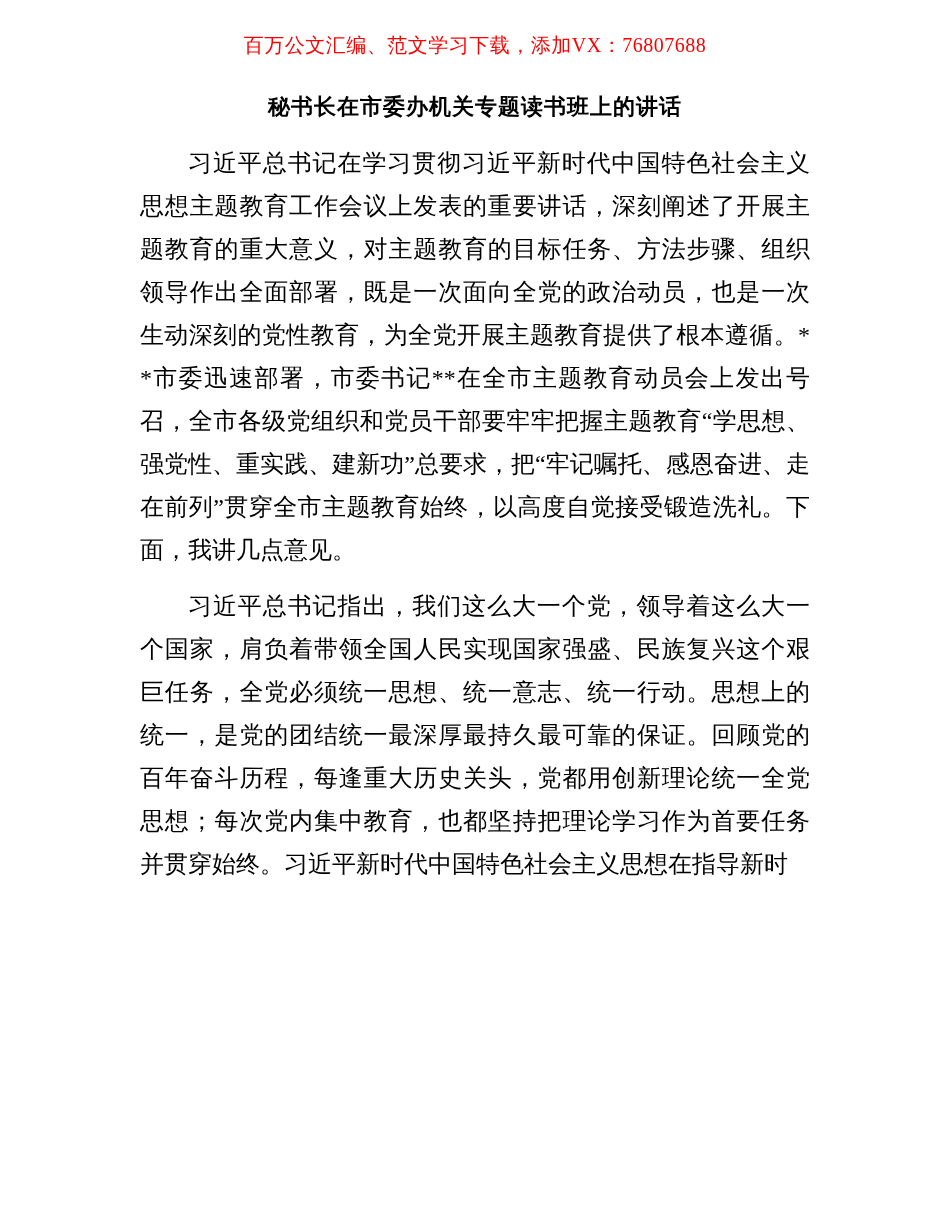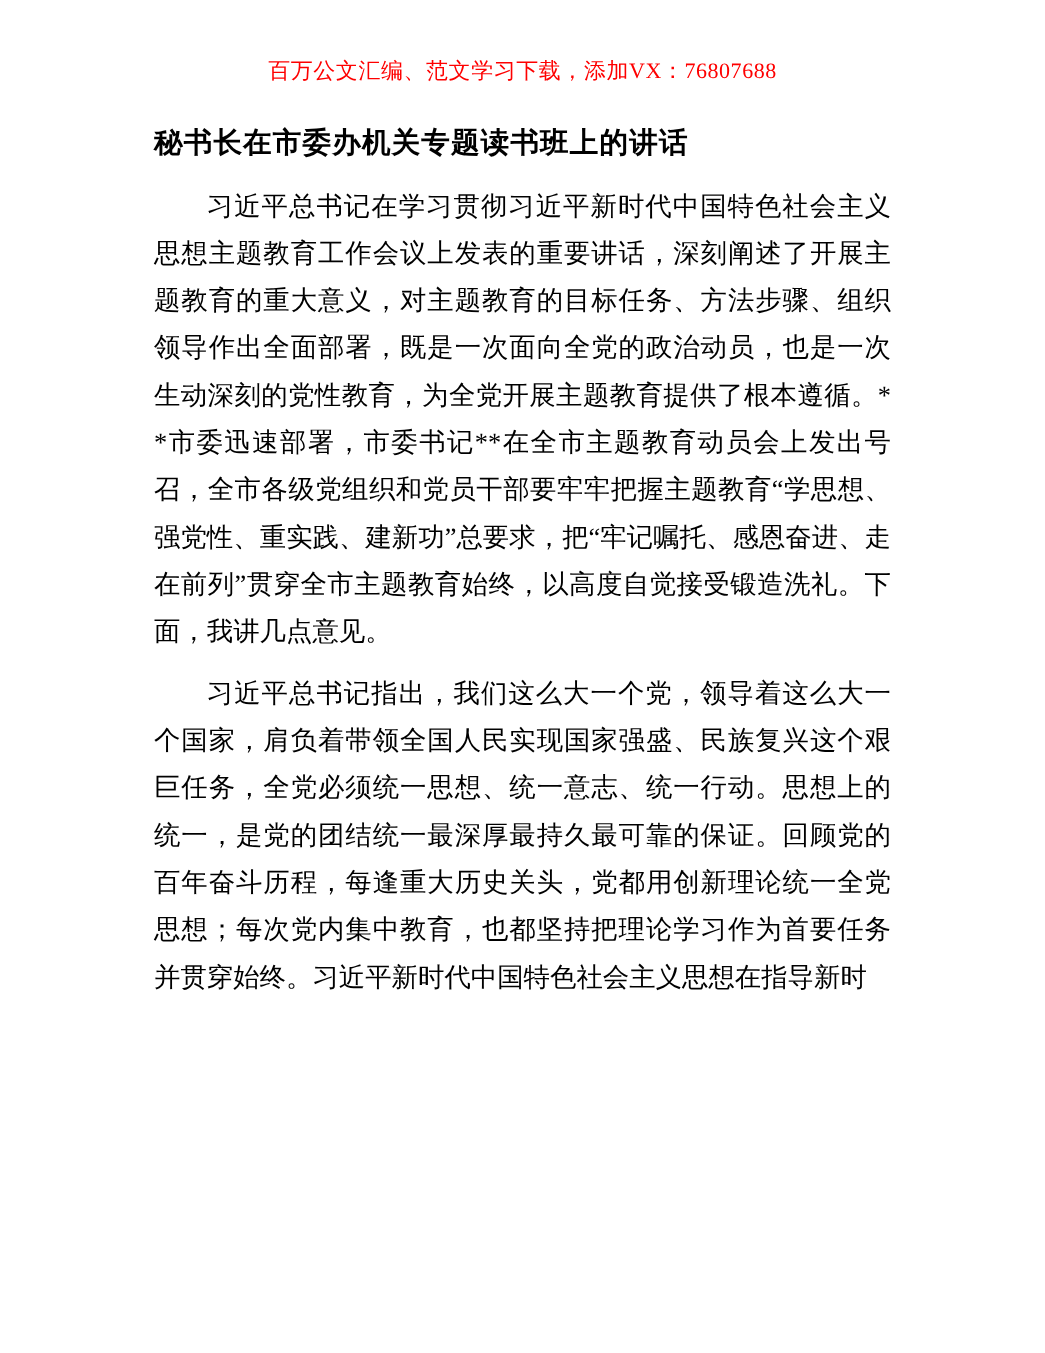--- a/index.html
+++ b/index.html
@@ -11,34 +11,34 @@
     height: 1230px;
     background: #ffffff;
     overflow: hidden;
     font-family: "Liberation Serif", "DejaVu Serif", serif;
     color: #000000;
   }
   .page {
     box-sizing: border-box;
     width: 950px;
     height: 1230px;
-    padding: 52px 140px 0 140px;
+    padding: 32px 140px 0 140px;
     background: #ffffff;
   }
   .red-note {
     color: #fe0000;
     text-align: center;
     font-size: 20px;
     line-height: 26px;
     margin: 0 0 34px 0;
     letter-spacing: 0.5px;
   }
   .doc-title {
-    text-align: left;
-    font-size: 26px;
+    text-align: center;
+    font-size: 22px;
     font-weight: bold;
     font-family: Liberation Serif, serif;
     margin: 0 0 20px 0;
     letter-spacing: 1px;
     color: #000000;
   }
   .doc-body {
     width: 670px;
   }
   .para {

